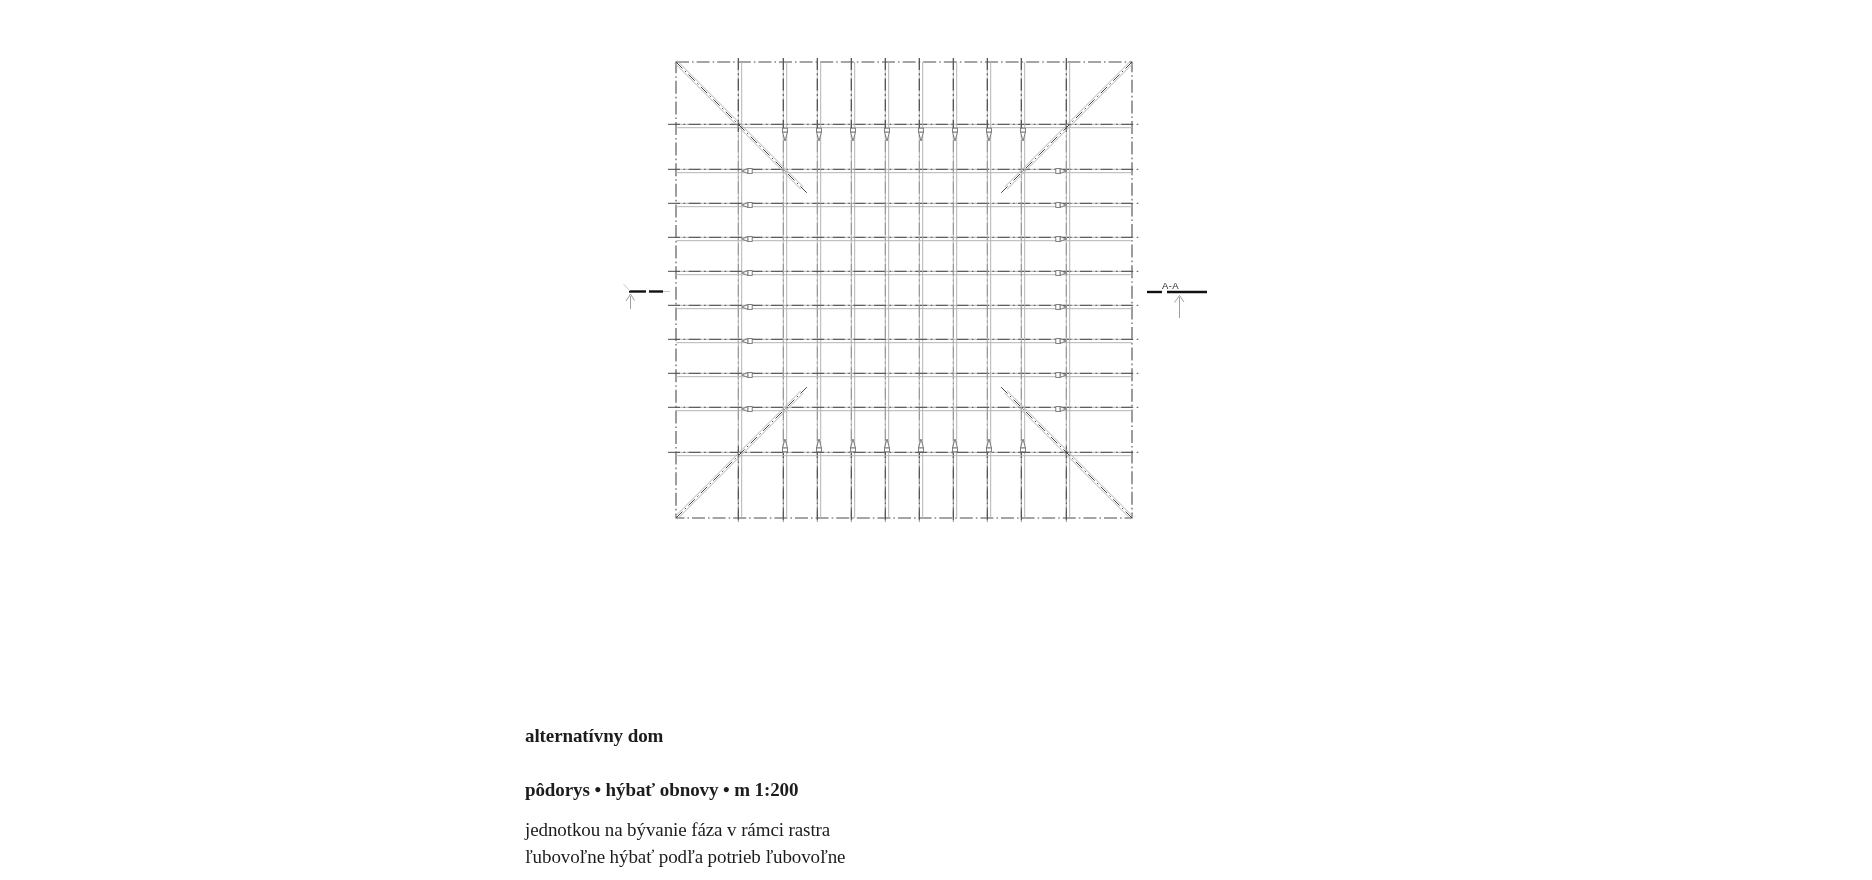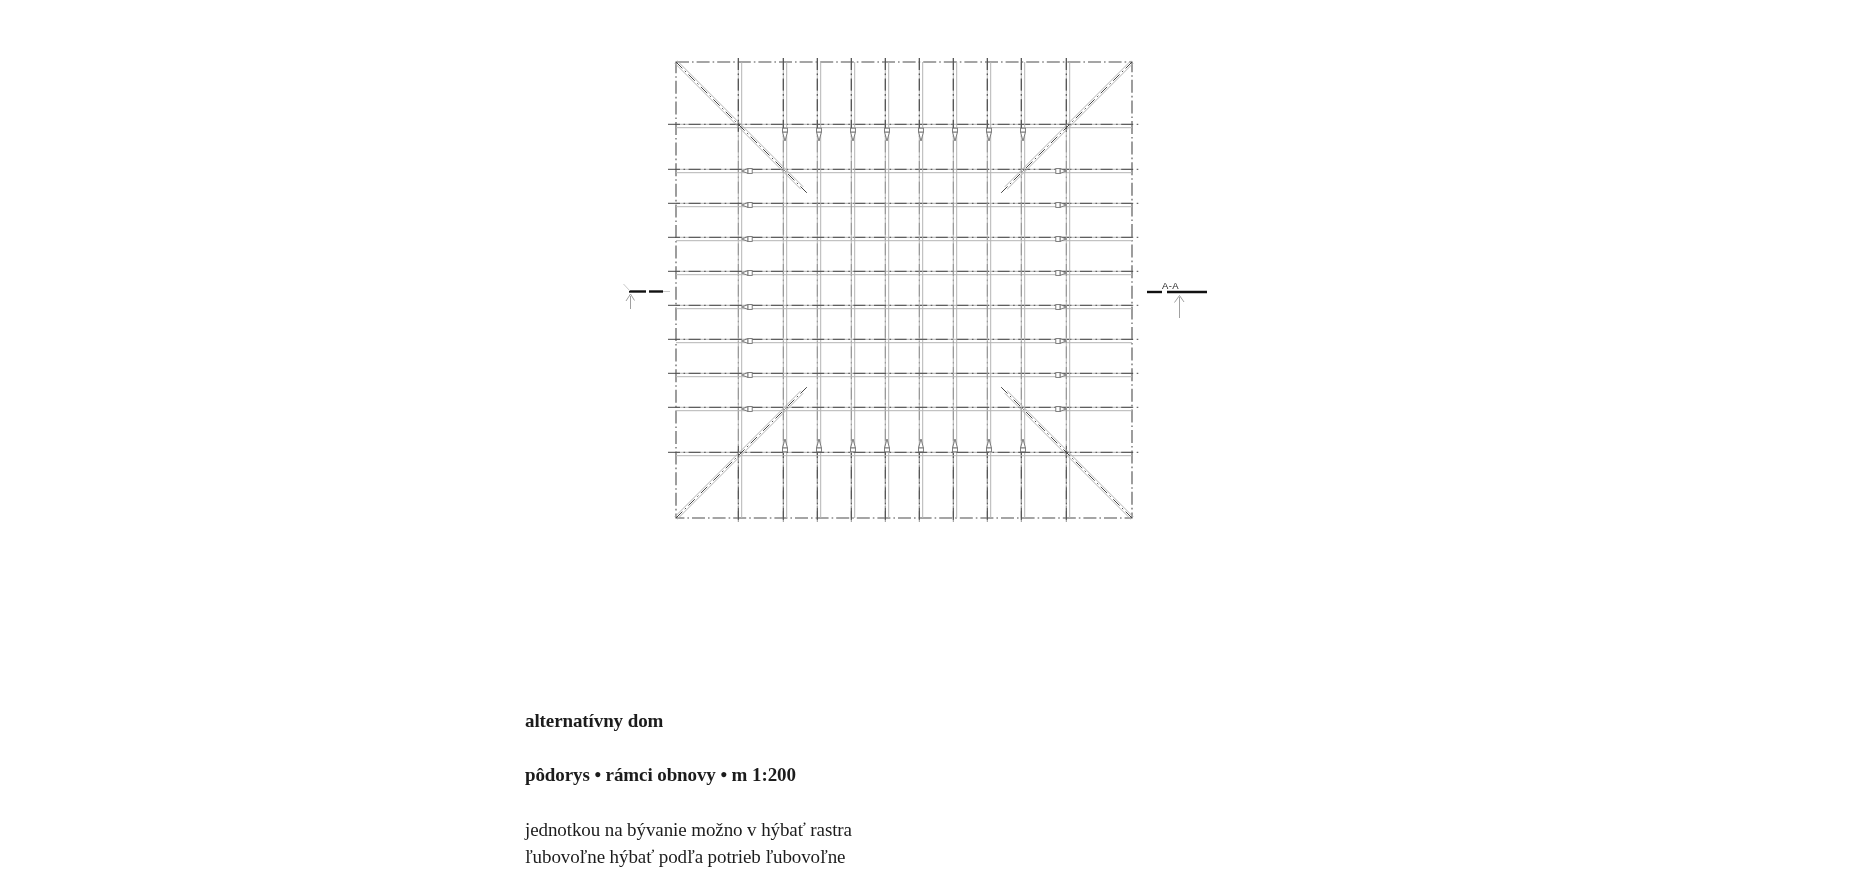--- a/index.html
+++ b/index.html
@@ -5,21 +5,21 @@
   html,body{margin:0;padding:0;background:#ffffff;}
   .canvas{
     position:relative;width:1604px;height:880px;background:#ffffff;overflow:hidden;
     font-family:"Liberation Serif","DejaVu Serif",serif;
   }
   svg{position:absolute;left:0;top:0;}
   .caption-line{
     position:absolute;left:525px;color:#1c1c1c;font-size:19px;line-height:1;
     letter-spacing:-0.1px;white-space:pre;
   }
-  .bold{font-weight:bold;}
+  .bold{font-weight:bold;margin-top:15px;}
   .desc{line-height:27px;}
 </style>
 </head>
 <body>
 
 <div class="canvas">
 
   <svg id="plan-svg" width="1872" height="880" viewBox="0 0 1872 880">
       <g>
         <rect x="676" y="62" width="456" height="456" fill="none" stroke="#4d4d4d" stroke-width="1.1" stroke-dasharray="13 3 1.6 3"></rect>
@@ -206,16 +206,16 @@
       <g>
         <line x1="1678" y1="677" x2="1685" y2="673" stroke="#d2d2d2" stroke-width="0.8"></line>
         <line x1="1680" y1="672" x2="1683" y2="679" stroke="#d2d2d2" stroke-width="0.8"></line>
         <line x1="1678" y1="673" x2="1685" y2="676" stroke="#dcdcdc" stroke-width="0.8"></line>
         <circle cx="1681.5" cy="679.5" r="1.2" fill="#9a9a9a"></circle>
       </g>
     </svg>
 
   <div class="caption-line bold" style="top:711px">alternatívny dom</div>
 
-  <div class="caption-line bold" style="top:765px">pôdorys • rámci obnovy • m 1:200</div>
-
-  <div class="caption-line desc" style="top:816px"><span>jednotkou na bývanie možno v hýbať rastra</span><br><span>ľubovoľne hýbať podľa potrieb ľubovoľne</span></div>
+  <div class="caption-line bold" style="top:765px">pôdorys • hýbať obnovy • m 1:200</div>
+
+  <div class="caption-line desc" style="top:816px"><span>jednotkou na bývanie fáza v rámci rastra</span><br><span>ľubovoľne hýbať podľa potrieb ľubovoľne</span></div>
 </div>
 
 </body></html>

